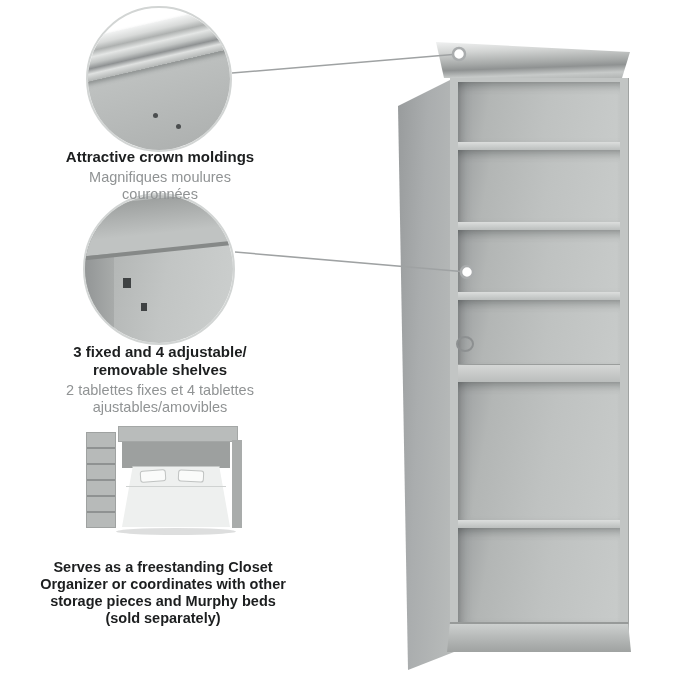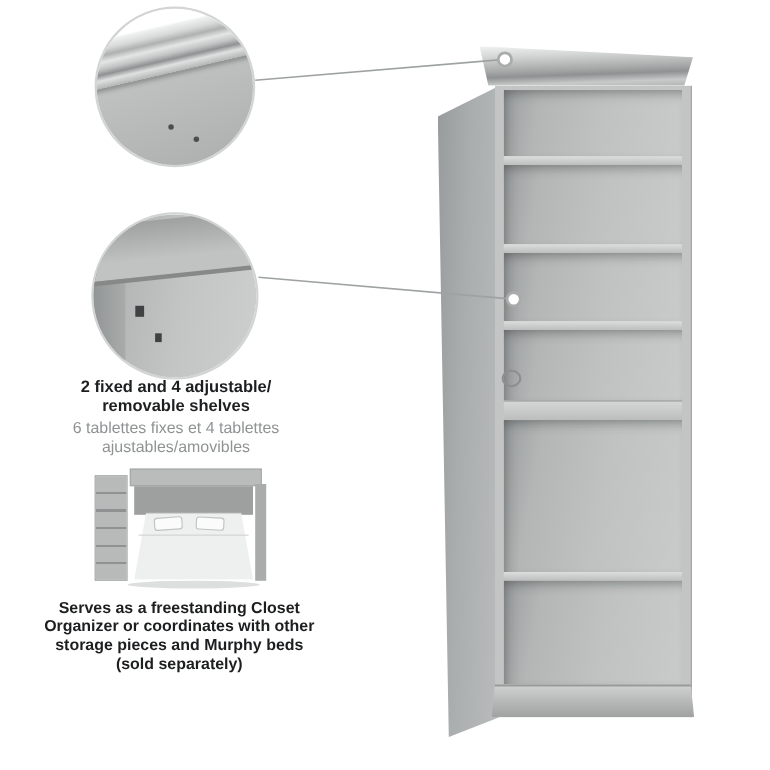--- a/index.html
+++ b/index.html
@@ -67,21 +67,21 @@
     clip-path:polygon(10% 0,90% 0,100% 100%,0 100%);border-top:1px solid #c5c8c7;}
   .mb-line{position:absolute;left:40px;top:62px;width:100px;height:1px;background:#cfd2d1;}
   .mb-pillow{position:absolute;width:26px;height:12px;background:#fafbfa;border:1px solid #c0c3c2;border-radius:3px;box-sizing:border-box;}
   .mb-p1{left:54px;top:46px;transform:rotate(-4deg);} .mb-p2{left:92px;top:46px;transform:rotate(3deg);}
   .mb-shadow{position:absolute;left:30px;top:104px;width:120px;height:7px;border-radius:50%;background:rgba(120,124,125,.25);}
 
   
   .feature{position:absolute;text-align:center;}
   .f1{left:30px;top:148px;width:260px;}
   .f2{left:30px;top:343px;width:260px;}
-  .f3{left:15px;top:545px;width:296px;}
+  .f3{left:15px;top:559px;width:296px;}
   .ftitle{font-weight:bold;font-size:15px;line-height:1.2;color:#1c1e1f;white-space:pre-line;}
   .fsub{font-size:14.5px;line-height:1.2;color:#909394;white-space:pre-line;margin-top:3px;}
   .f3 .ftitle{font-size:14.5px;line-height:1.17;}
   .f3 .fsub{font-size:14.5px;line-height:1.17;margin-top:2px;}
 
   
   .overlay{position:absolute;left:0;top:0;width:700px;height:700px;pointer-events:none;z-index:50;}
 </style>
 </head>
 <body>
@@ -134,25 +134,30 @@
     <div class="mb-header"></div>
     <div class="mb-back"></div>
     <div class="mb-rightpanel"></div>
     <div class="mb-bed"></div>
     <div class="mb-line"></div>
     <div class="mb-pillow mb-p1"></div>
     <div class="mb-pillow mb-p2"></div>
     <div class="mb-shadow"></div>
   </div>
 
+  <div class="feature f1">
+    <div class="ftitle">Attractive crown moldings</div>
+    <div class="fsub">Magnifiques moulures
+couronnées</div>
+  </div>
 
   <div class="feature f2">
-    <div class="ftitle">2 fixed and 4 adjustable/
+    <div class="ftitle">3 fixed and 4 adjustable/
 removable shelves</div>
-    <div class="fsub">6 tablettes fixes et 4 tablettes
+    <div class="fsub">2 tablettes fixes et 4 tablettes
 ajustables/amovibles</div>
   </div>
 
   <div class="feature f3">
     <div class="ftitle">Serves as a freestanding Closet
 Organizer or coordinates with other
 storage pieces and Murphy beds
 (sold separately)</div>
   </div>
 

